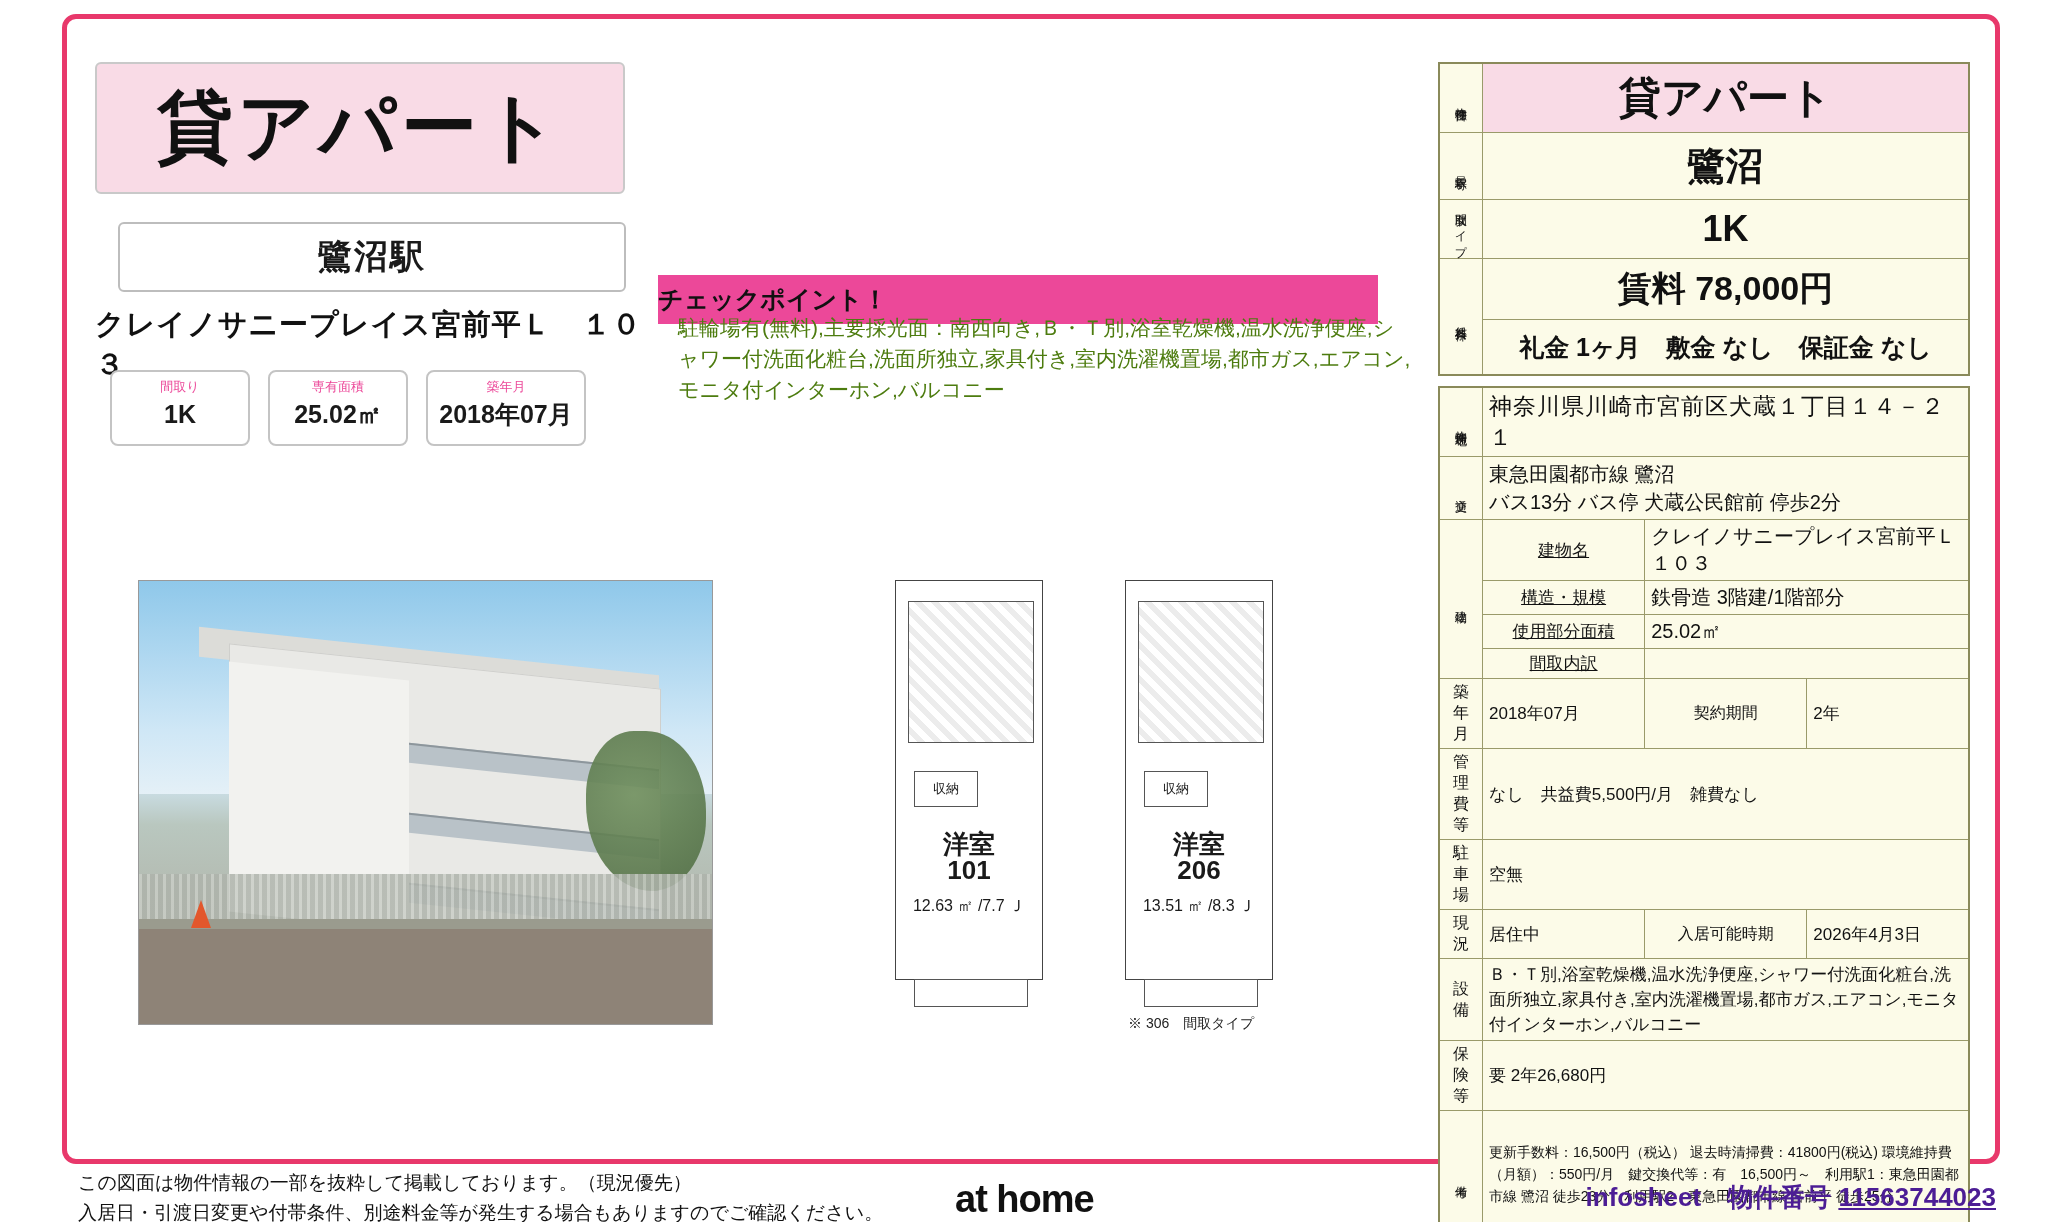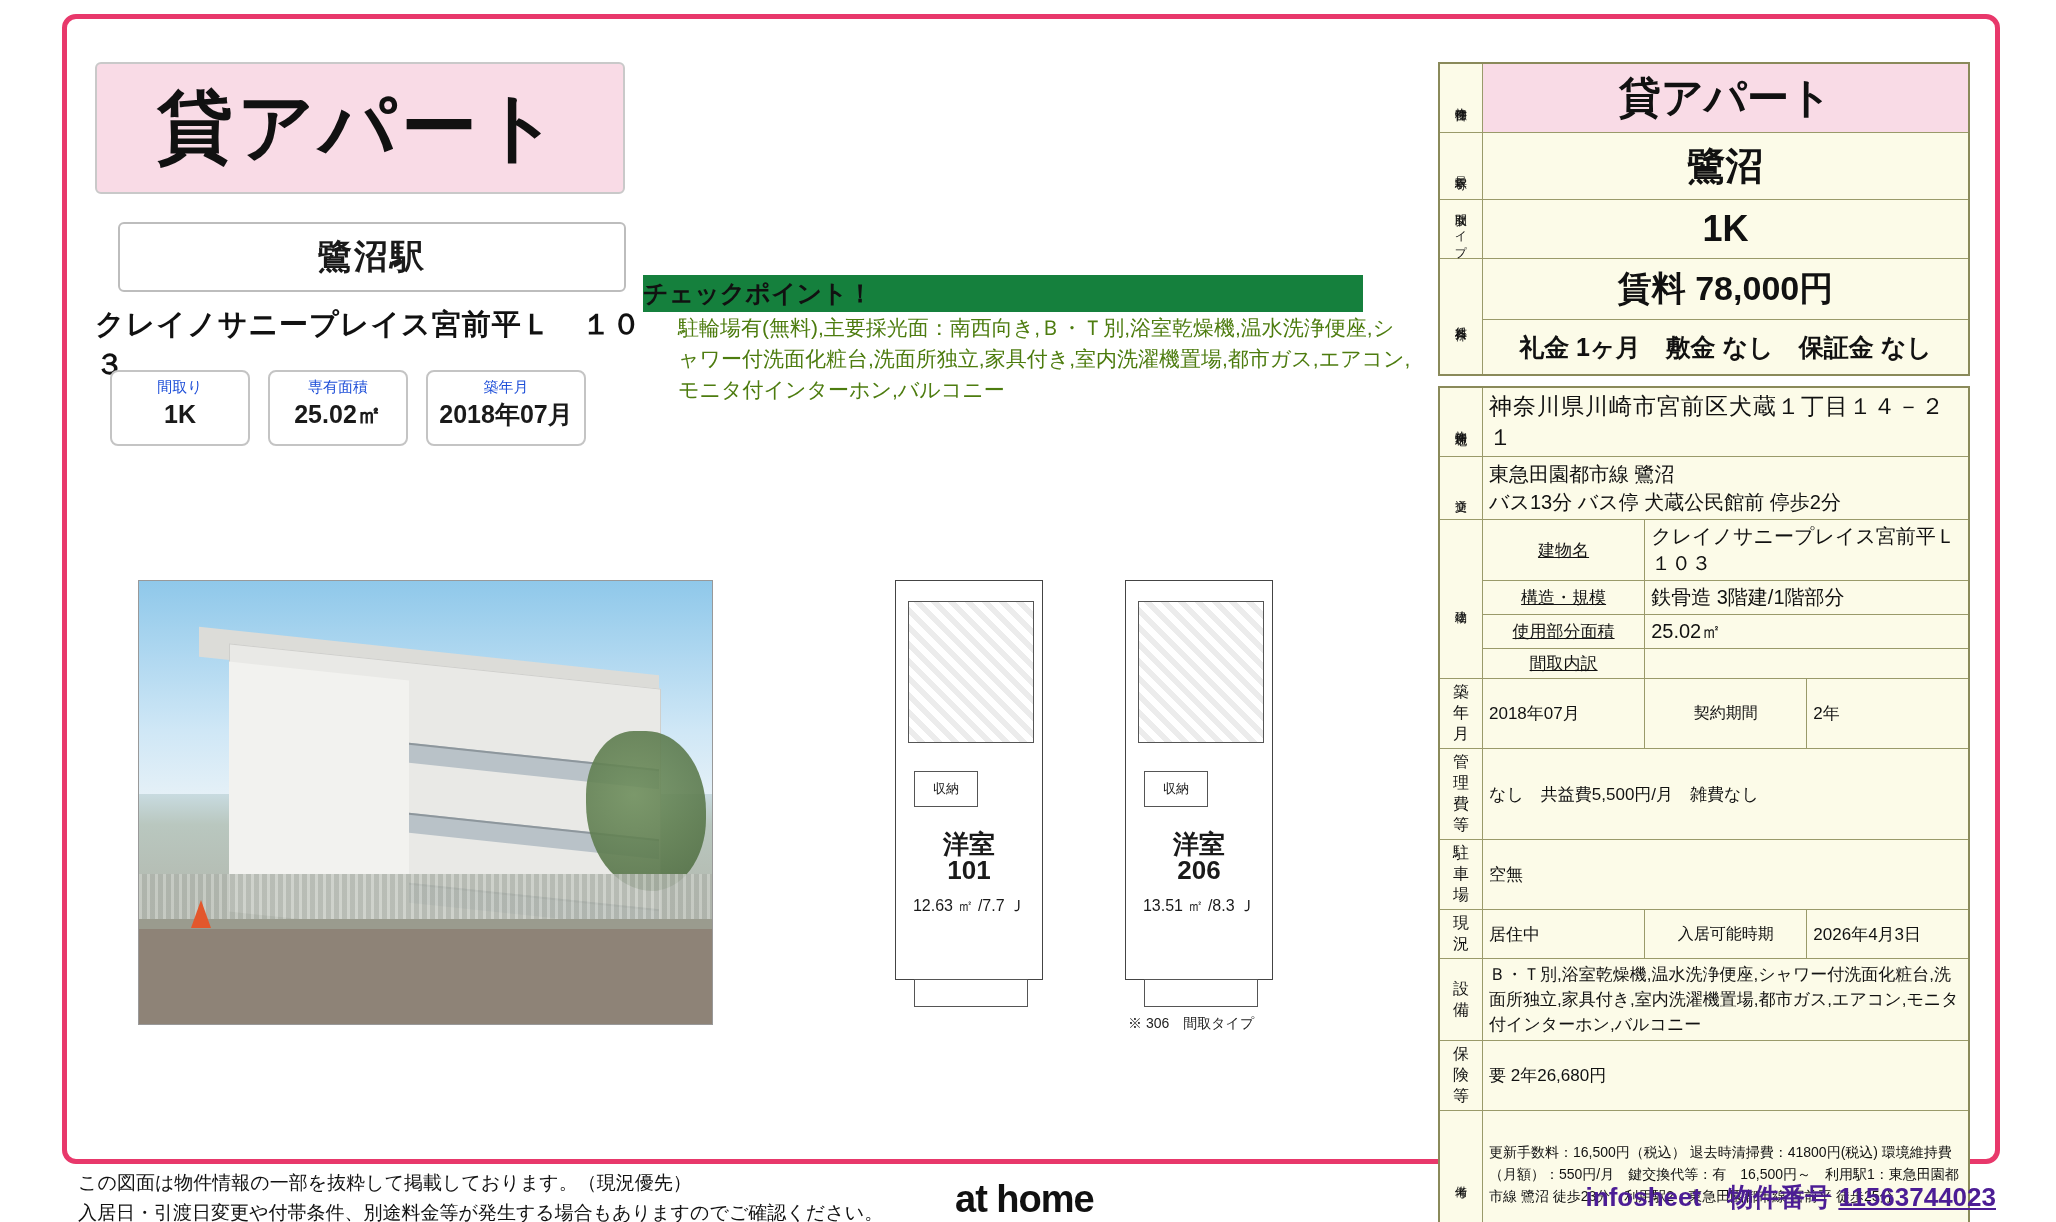--- a/index.html
+++ b/index.html
@@ -92,42 +92,42 @@
     height: 76px;
     border: 2px solid #c4c4c4;
     border-radius: 8px;
     box-sizing: border-box;
     text-align: center;
     background: #fff;
     padding-top: 4px;
   }
   .spec-box .lbl {
     display: block;
-    font-size: 15px;
-    color: #1d4ed8;
+    font-size: 13px;
+    color: #ec4899;
     line-height: 22px;
   }
   .spec-box .val {
     display: block;
     font-size: 25px;
     font-weight: bold;
     line-height: 32px;
   }
   .spec-box.wide { width: 160px; }
 
   
   .check-title {
     position: absolute;
-    left: 643px;
+    left: 658px;
     top: 275px;
     font-size: 25px;
     font-weight: bold;
     color: #111;
-    background: #15803d;
-    padding: 2px 0;
+    background: #ec4899;
+    padding: 8px 0;
     width: 720px;
   }
   .check-body {
     position: absolute;
     left: 678px;
     top: 312px;
     width: 735px;
     font-size: 21px;
     line-height: 31px;
     color: #4d7c0f;

